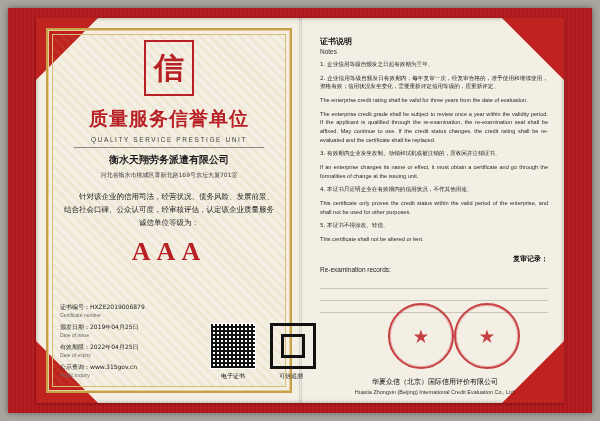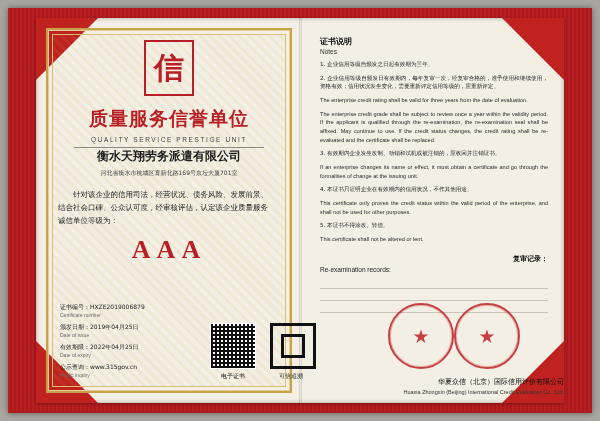--- a/index.html
+++ b/index.html
@@ -74,30 +74,30 @@
     color:#b81f24;font-size:19px;font-weight:bold;letter-spacing:1px;
     font-family:"DejaVu Sans", sans-serif;margin-top:10px;
   }
   .title-en{
     color:#444;font-size:6.5px;letter-spacing:1.6px;margin-top:4px;
   }
   .rule{
     height:1px;background:#8d8a84;margin:4px 16px 0 16px;
   }
   .company{
-    font-size:12px;color:#1b1b1b;font-weight:bold;
+    font-size:10px;color:#1b1b1b;margin-top:5px;font-weight:bold;
     font-family:"DejaVu Sans", sans-serif;
   }
   .address{
     font-size:6px;color:#3a3a3a;margin-top:4px;
     font-family:"DejaVu Sans", sans-serif;
   }
   .body-cn{
-    font-size:7.5px;color:#1b1b1b;line-height:1.75;text-align:left;
-    margin:10px 6px 0 0;text-indent:15px;
+    font-size:7.5px;color:#1b1b1b;line-height:1.75;text-align:center;
+    margin:10px 6px 0 6px;text-indent:15px;
     font-family:"DejaVu Sans", sans-serif;
   }
   .grade{
     color:#b81f24;font-size:26px;font-weight:bold;letter-spacing:6px;
     margin-top:8px;font-family:"Liberation Serif", serif;
   }
   .meta{
     position:absolute;left:2px;bottom:2px;width:150px;text-align:left;
   }
   .meta .row{margin-bottom:5px;}
@@ -142,21 +142,21 @@
     position:absolute;width:62px;height:62px;border-radius:50%;
     border:2.5px solid #c0272d;opacity:.88;
     display:flex;align-items:center;justify-content:center;
     color:#c0272d;font-size:22px;font-weight:bold;
     box-shadow:0 0 0 1px rgba(192,39,45,.35) inset;
   }
   .stamp.s1{left:74px;top:0;}
   .stamp.s2{left:140px;top:0;}
   .stamp .star{font-size:16px;}
   .sign{
-    position:absolute;left:14px;right:0;bottom:8px;text-align:right;
+    position:absolute;left:14px;right:8px;bottom:8px;text-align:center;
   }
   .sign .cn{font-size:7px;color:#111;font-family:"DejaVu Sans",sans-serif;}
   .sign .en{font-size:5.5px;color:#333;margin-top:2px;}
 </style>
 </head>
 <body>
 
 <div class="page">
   <div class="cover"></div>
 

